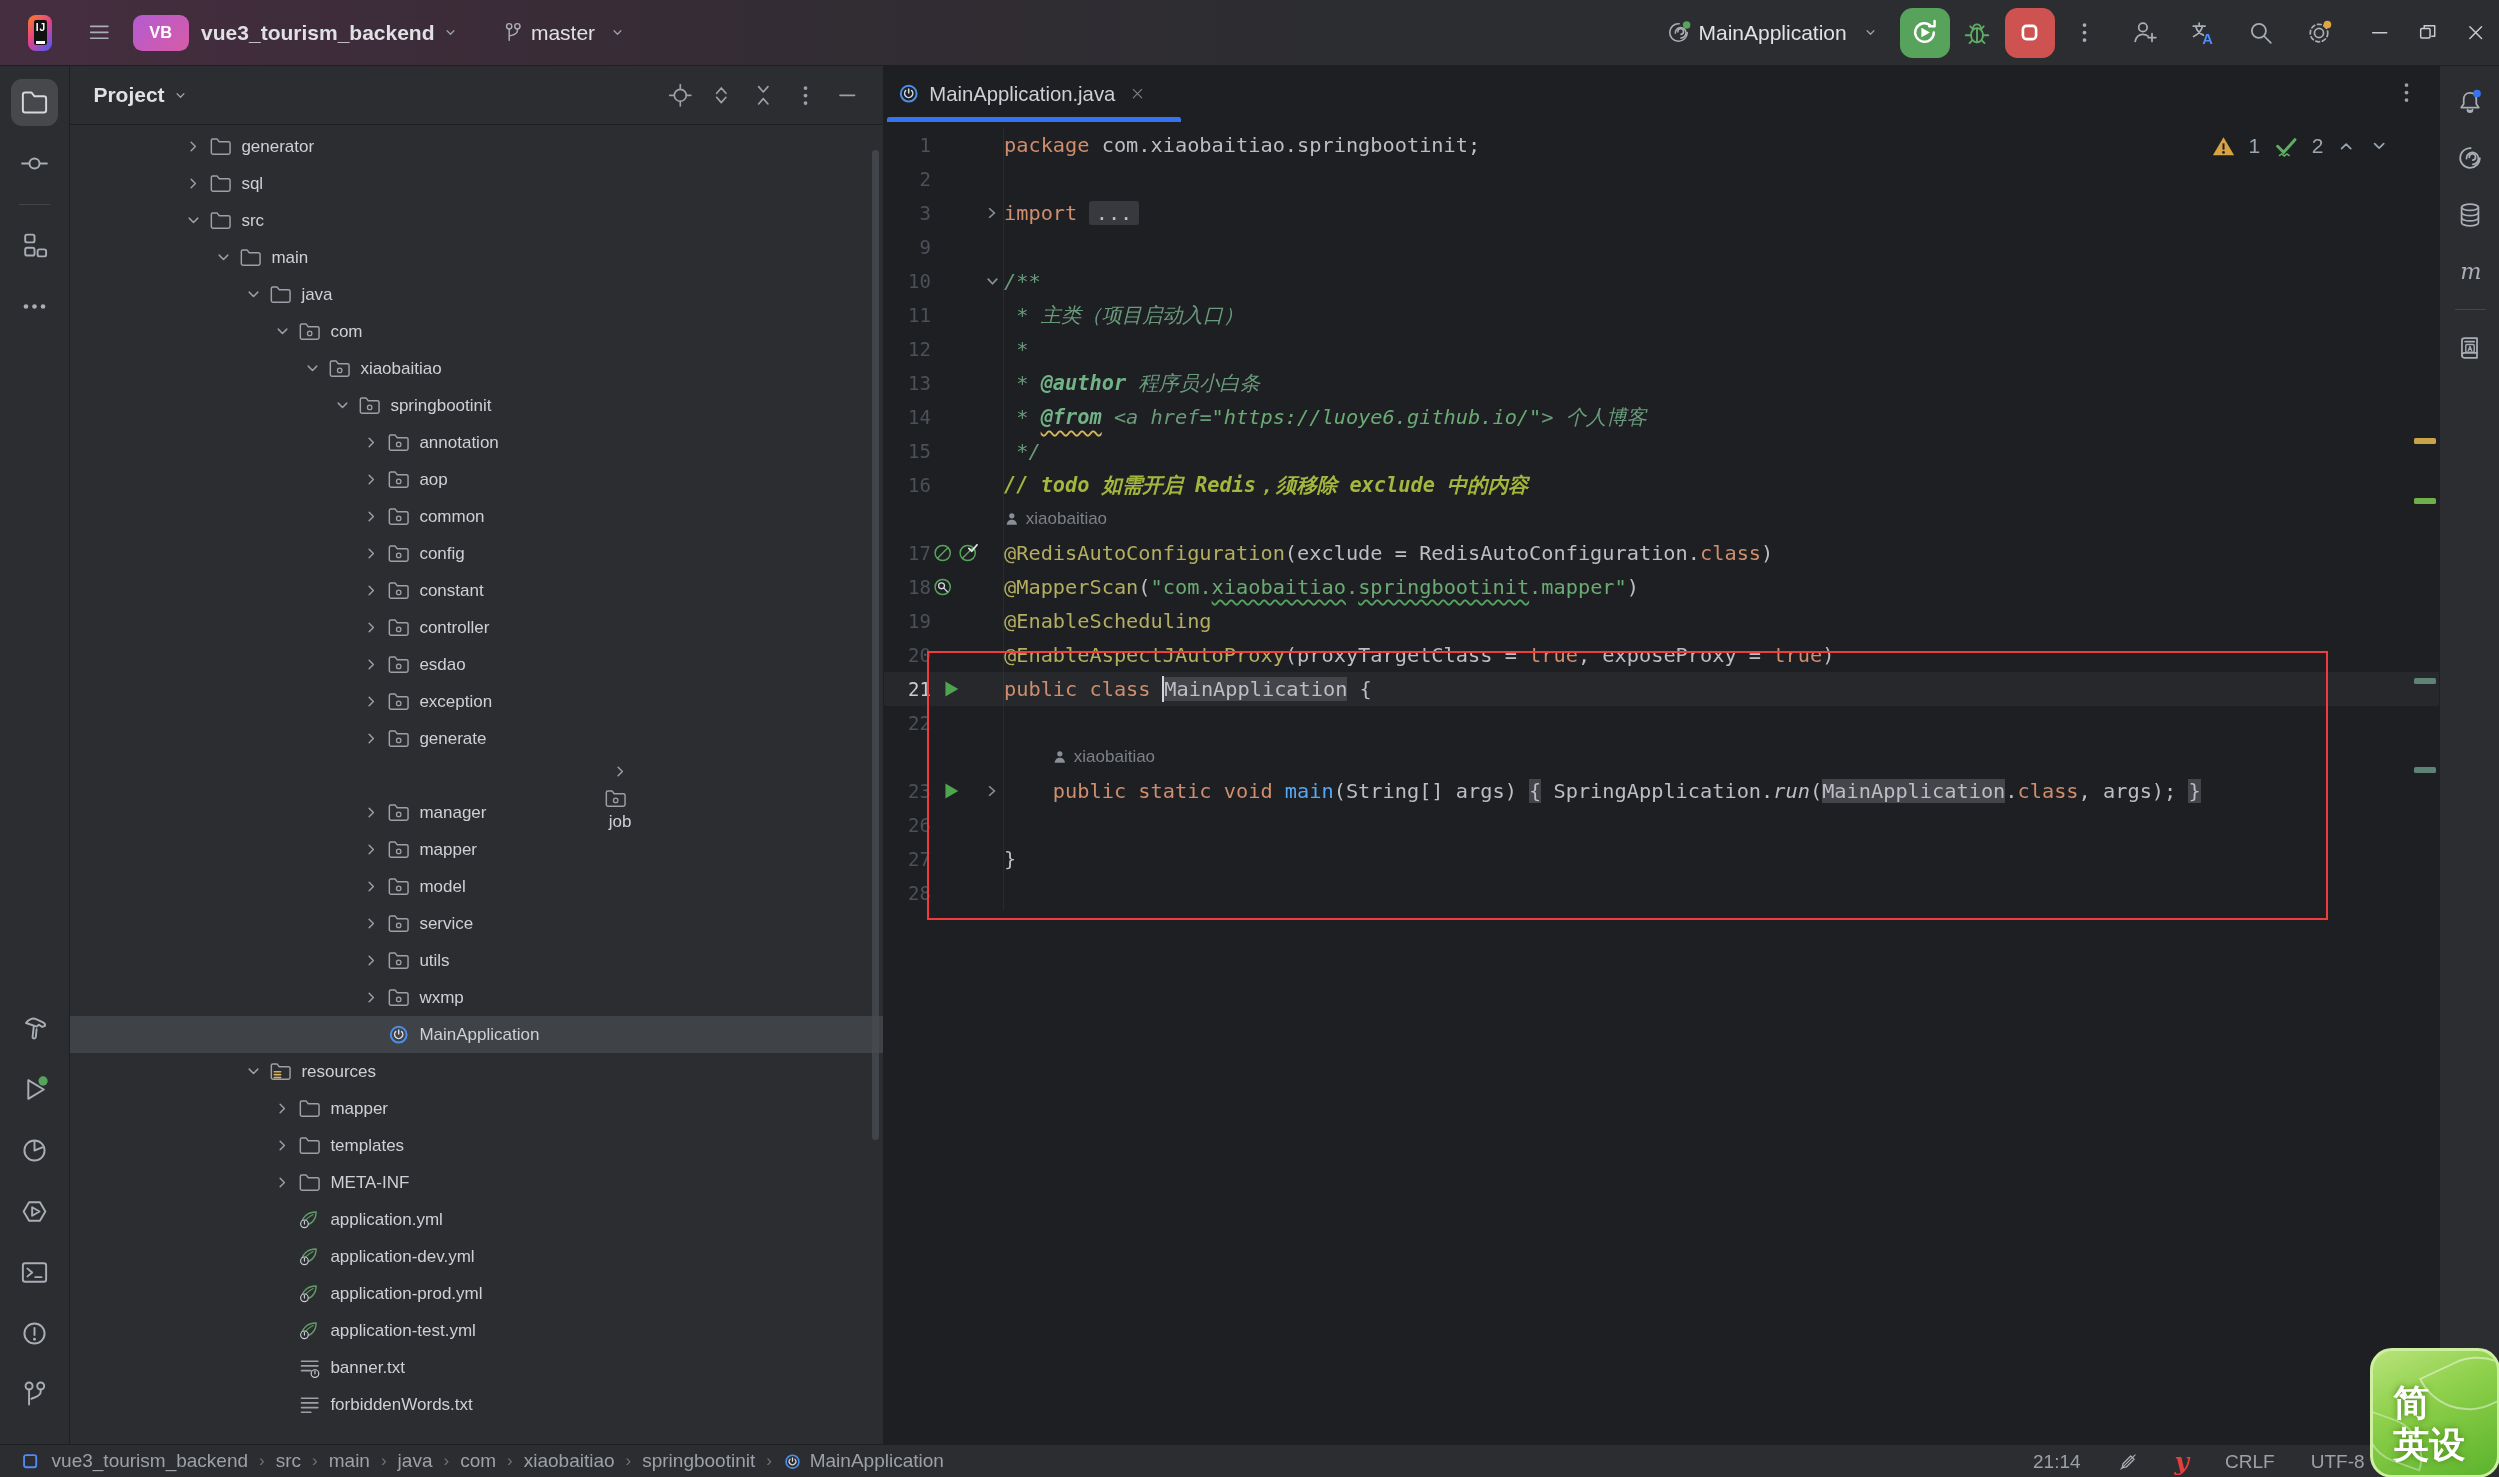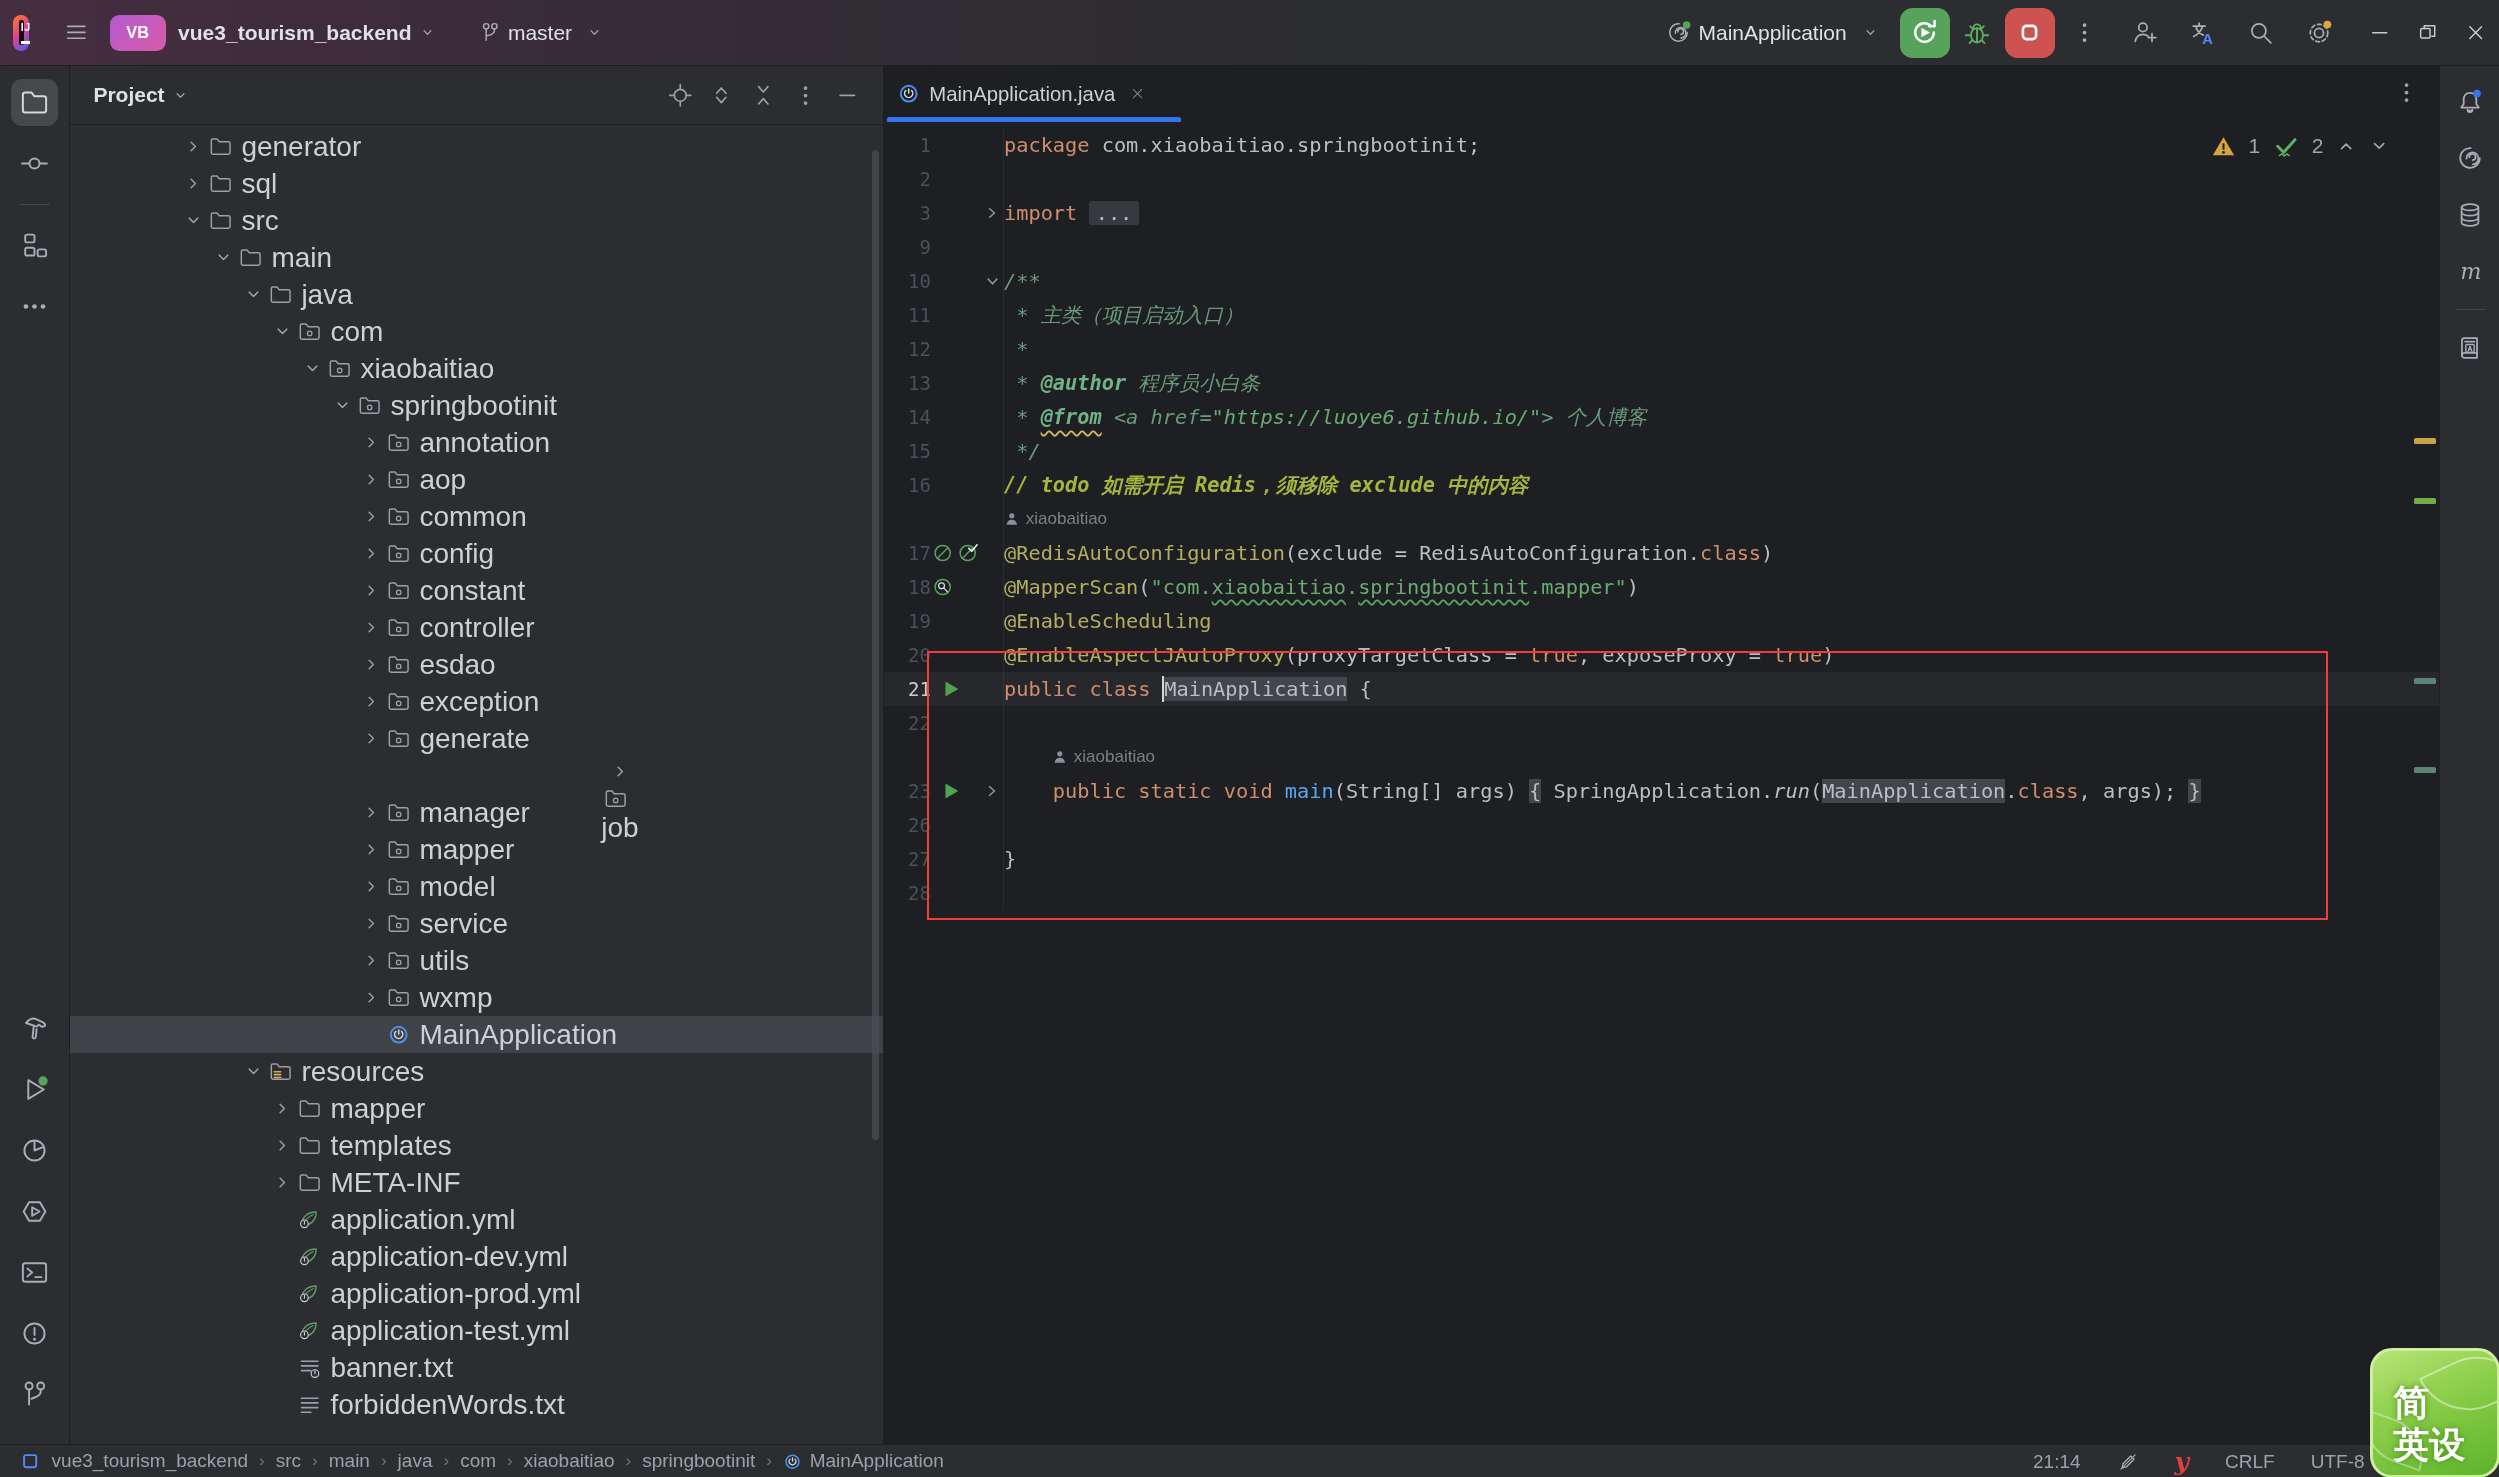--- a/index.html
+++ b/index.html
@@ -5,21 +5,21 @@
   * { box-sizing: border-box; margin: 0; padding: 0; }
   html,body { width:2500px; height:1478px; overflow:hidden; }
   body { background:#1e1f22; font-family:"Liberation Sans","DejaVu Sans",sans-serif; color:#bcbec4; position:relative; }
   svg { display:block; }
 
   
   .titlebar { height:66px; display:flex; align-items:center;
     background:linear-gradient(90deg,#452e40 0%,#3e2c3a 14%,#332c34 32%,#2b2d30 55%);
     border-bottom:1.6px solid #1e1f22; }
   .tb-left { display:flex; align-items:center; gap:0; }
-  .ij-logo { width:16px; height:36px; margin-left:13px; border-radius:7.8px; position:relative;
+  .ij-logo { width:24px; height:36px; margin-left:28px; border-radius:7.8px; position:relative;
     background:linear-gradient(135deg,#fc801d 0%,#e1418f 48%,#3f5ef7 100%); }
   .ij-logo .inner { position:absolute; inset:5.5px; background:#111; border-radius:2.3px; }
   .ij-logo .ij { position:absolute; top:7px; left:7.8px; color:#fff; font-size:10.2px; font-weight:bold; letter-spacing:0.8px; }
   .ij-logo .dash { position:absolute; left:7.8px; bottom:7px; width:9.4px; height:2.3px; background:#fff; }
   .tb-icon { color:#a9adb5; display:flex; align-items:center; justify-content:center; }
   .hamburger { margin-left:34px; }
   .vb-badge { width:56px; height:36px; margin-left:20px; border-radius:9.4px; display:flex; align-items:center; justify-content:center;
     background:linear-gradient(135deg,#b45bd2 0%,#d75ba6 100%); color:#fff; font-size:16.4px; font-weight:bold; }
   .proj-name { margin-left:12.5px; color:#dfe1e5; font-size:21px; font-weight:600; }
   .chev { margin-left:7.8px; color:#9da0a8; }
@@ -43,21 +43,21 @@
   .strip-icon { width:47px; height:47px; border-radius:11px; display:flex; align-items:center; justify-content:center; color:#a9adb5; margin:7px 0; }
   .strip-icon.sel { background:#46484c; color:#d5d8dd; }
   .strip-div { width:31px; height:1.6px; background:#43454a; margin:9.4px 0; }
 
   .project-panel { width:814px; flex:0 0 814px; background:#2b2d30; border-right:1.6px solid #1e1f22; position:relative; overflow:hidden; }
   .panel-header { height:59px; display:flex; align-items:center; padding:0 19px 0 23.4px; border-bottom:1.6px solid #1e1f22; }
   .panel-title { color:#dfe1e5; font-size:21px; font-weight:600; }
   .panel-hdr-icons { margin-left:auto; display:flex; align-items:center; gap:7.8px; color:#9da0a8; }
   .ph-icon { width:34px; height:34px; display:flex; align-items:center; justify-content:center; }
   .tree { padding-top:3.1px; }
-  .trow { height:37px; display:flex; align-items:center; font-size:28px; color:#ced0d6; white-space:nowrap; }
+  .trow { height:37px; display:flex; align-items:center; font-size:17px; color:#ced0d6; white-space:nowrap; }
   .trow.sel { background:#3f4246; }
   .t-chev { width:28px; height:28px; flex:0 0 28px; display:flex; align-items:center; justify-content:center; color:#9da0a8; }
   .t-icon { width:26.6px; height:26.6px; flex:0 0 26.6px; display:flex; align-items:center; justify-content:center; margin-right:7.8px; color:#9da0a8; }
   .tree-scrollbar { position:absolute; right:3.9px; top:84px; width:7px; height:990px; background:#4a4d52; border-radius:3.9px; opacity:.75; }
 
   .editor { flex:1 1 auto; background:#1e1f22; position:relative; overflow:hidden; }
   .tabbar { height:56px; display:flex; align-items:center; position:relative; }
   .tab { height:56px; display:flex; align-items:center; padding:0 17px 0 12.5px; position:relative; gap:9.4px; }
   .tab-label { color:#ced0d6; font-size:20.3px; }
   .tab-close { color:#7f838a; margin-left:4.7px; }

